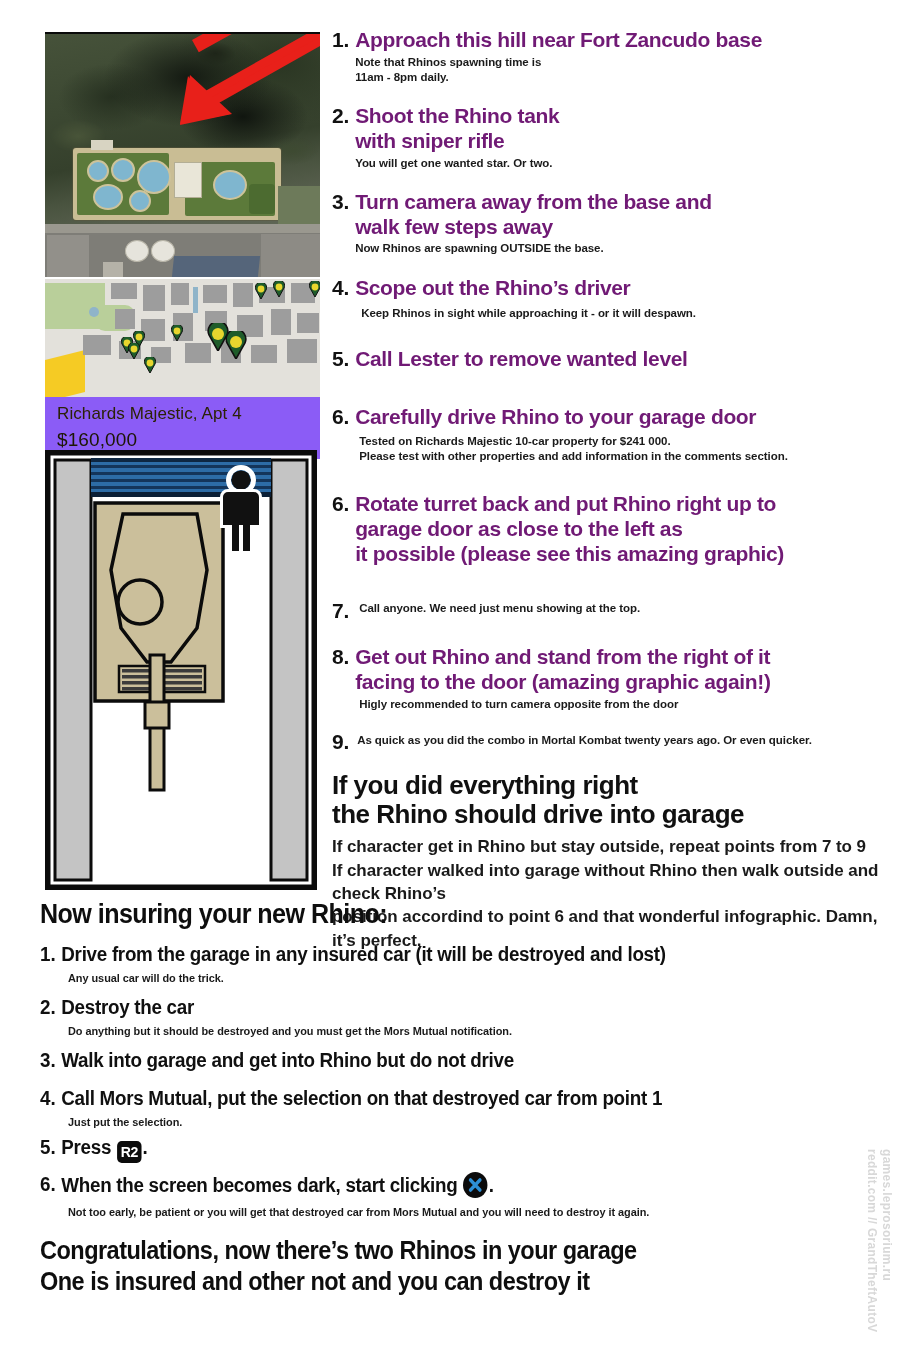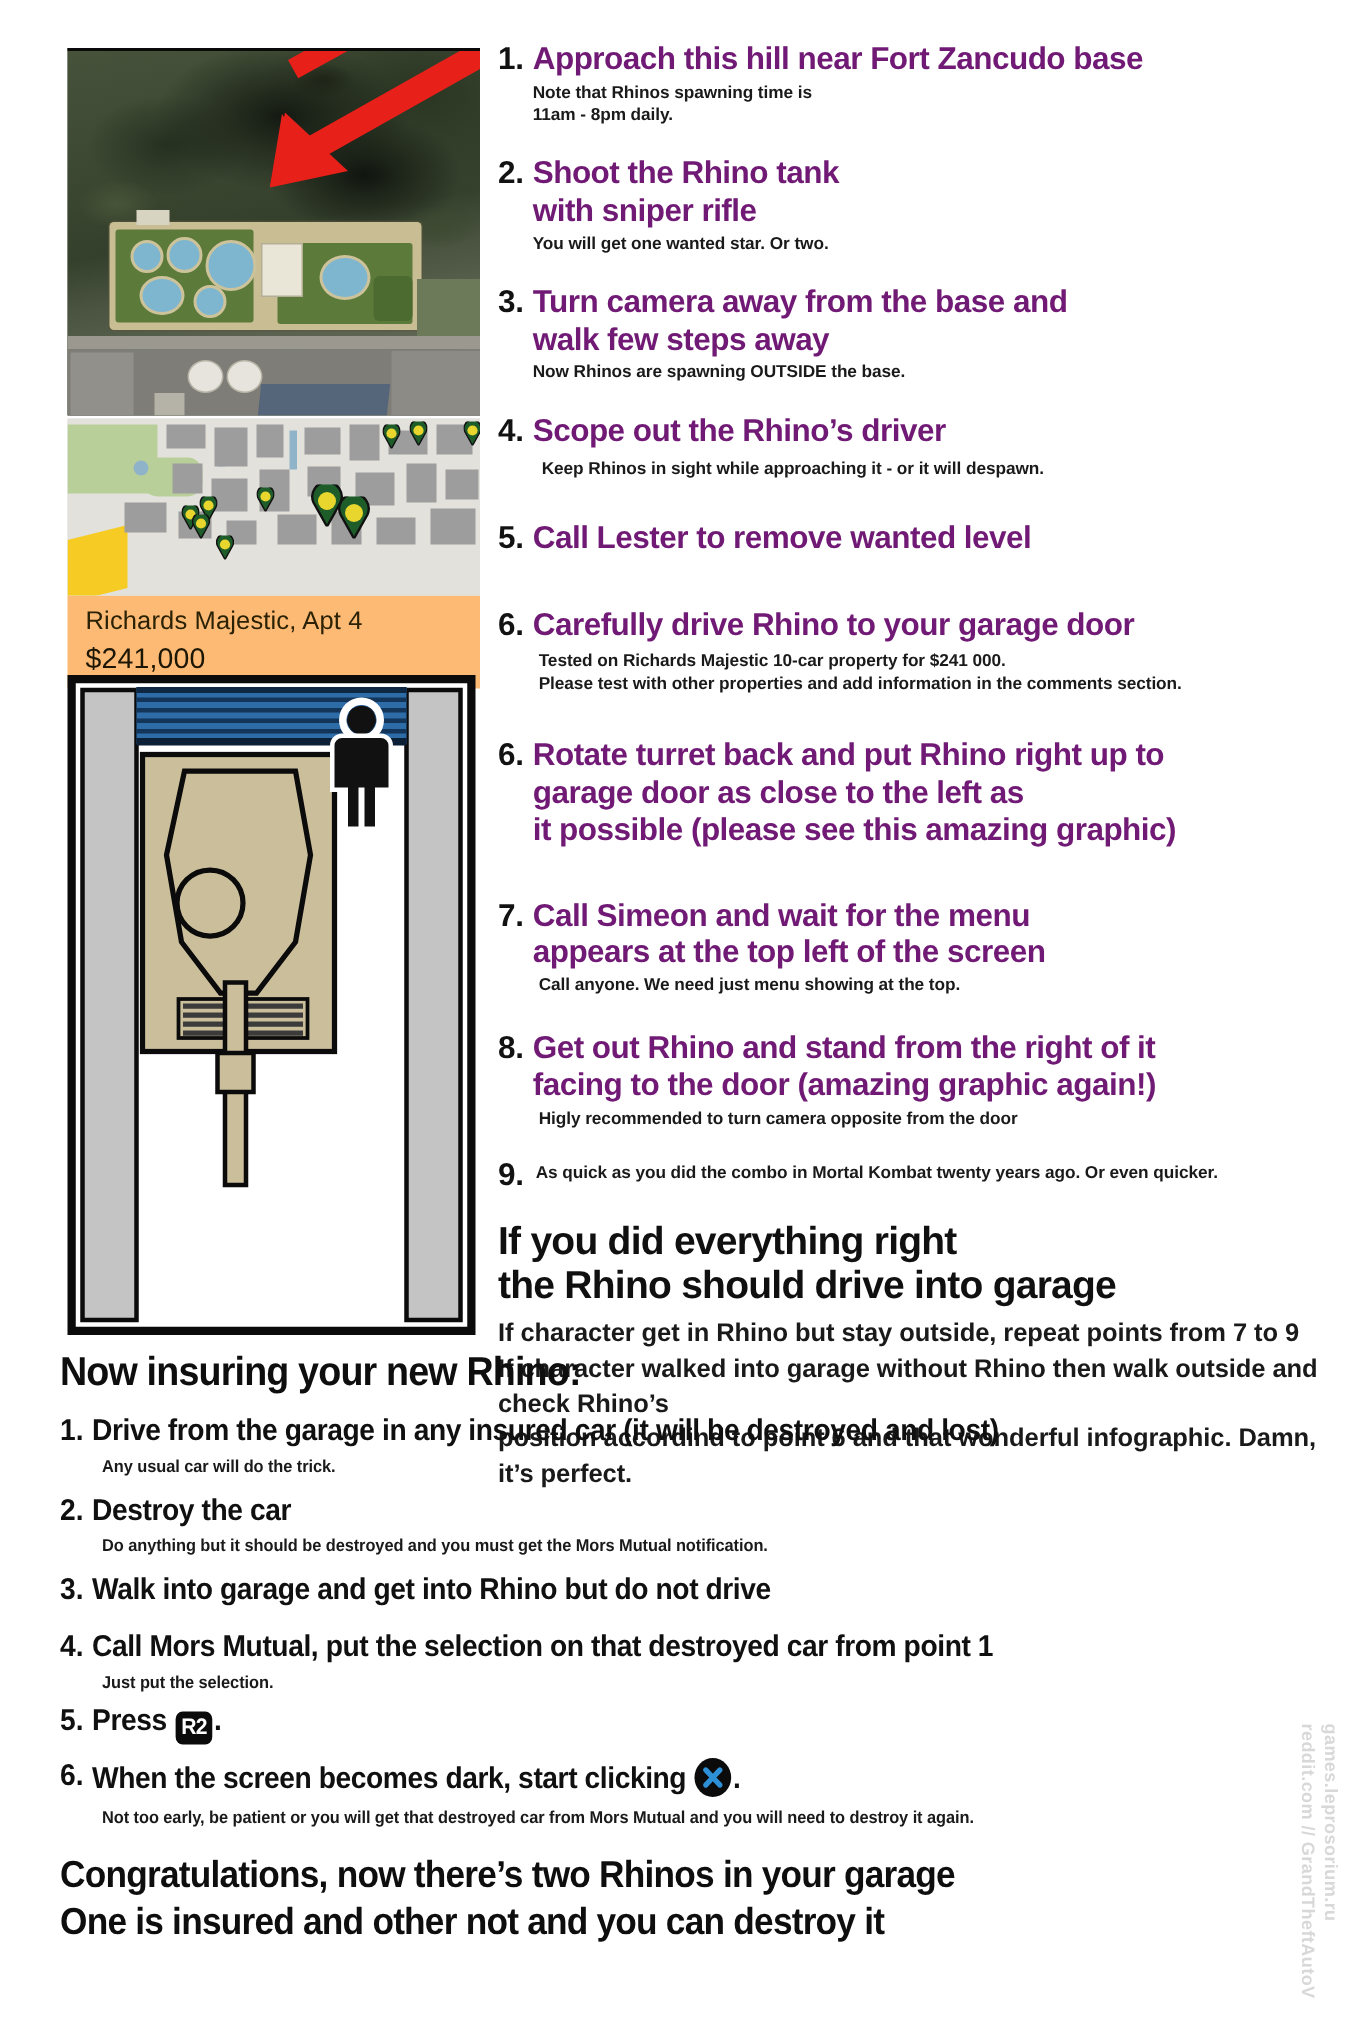--- a/index.html
+++ b/index.html
@@ -58,21 +58,21 @@
     margin-top:2px;
   }
   .map-land{position:absolute;inset:0;background:#e3e1db;}
   .map-blk{position:absolute;background:#9d9d9d;}
   .map-green{position:absolute;background:#b9cf9a;}
   .map-water{position:absolute;background:#8fb4c9;}
   .map-sand{position:absolute;background:#f5cb24;}
   .pin{position:absolute;width:12px;height:16px;}
   .pin.big{width:22px;height:28px;}
   .price-band{
-    width:275px;background:#fdba74;padding:5px 0 8px 0;
+    width:275px;background:#8b5cf6;padding:5px 0 8px 0;
   }
   .price-band .addr{
     font-size:17px;color:#2b2205;padding:2px 0 0 12px;letter-spacing:.1px;
   }
   .price-band .amt{
     font-size:19px;color:#1c1604;padding:5px 0 0 12px;letter-spacing:.1px;
   }
 
   
   .garage{
@@ -281,21 +281,21 @@
           <circle cx="6" cy="6" r="3.4" fill="#e8d62e"></circle>
         </svg>
       <svg class="pin" style="left:264px;top:2px;">
           <path d="M6 16 L1 7 A5.6 5.6 0 1 1 11 7 Z" fill="#1e5c2a" stroke="#111" stroke-width="1"></path>
           <circle cx="6" cy="6" r="3.4" fill="#e8d62e"></circle>
         </svg>
     </div>
 
     <div class="price-band">
       <div class="addr">Richards Majestic, Apt 4</div>
-      <div class="amt">$241,000</div>
+      <div class="amt">$160,000</div>
     </div>
   </div>
 
   <div class="garage">
     <svg width="272" height="440" viewBox="0 0 272 440">
 
       <rect x="2" y="2" width="268" height="436" fill="#ffffff" stroke="#0b0b0b" stroke-width="7"></rect>
 
       <rect x="10" y="10" width="36" height="420" fill="#c4c4c4" stroke="#0b0b0b" stroke-width="3"></rect>
 
@@ -407,22 +407,20 @@
         <div class="ttl" style="white-space:pre-line">Rotate turret back and put Rhino right up to
  garage door as close to the left as
  it possible (please see this amazing graphic)</div>
       </div>
     </div>
     <div class="sp-l" style="height:30px;"></div>
 
     <div class="step">
       <div class="num">7.</div>
       <div class="body">
-        <div class="ttl" style="white-space:pre-line">Call Simeon and wait for the menu
- appears at the top left of the screen</div>
         <div class="sub" style="margin-left:4px;">Call anyone. We need just menu showing at the top.</div>
       </div>
     </div>
     <div class="sp-m" style="height:20px;"></div>
 
     <div class="step">
       <div class="num">8.</div>
       <div class="body">
         <div class="ttl" style="white-space:pre-line">Get out Rhino and stand from the right of it
  facing to the door (amazing graphic again!)</div>

